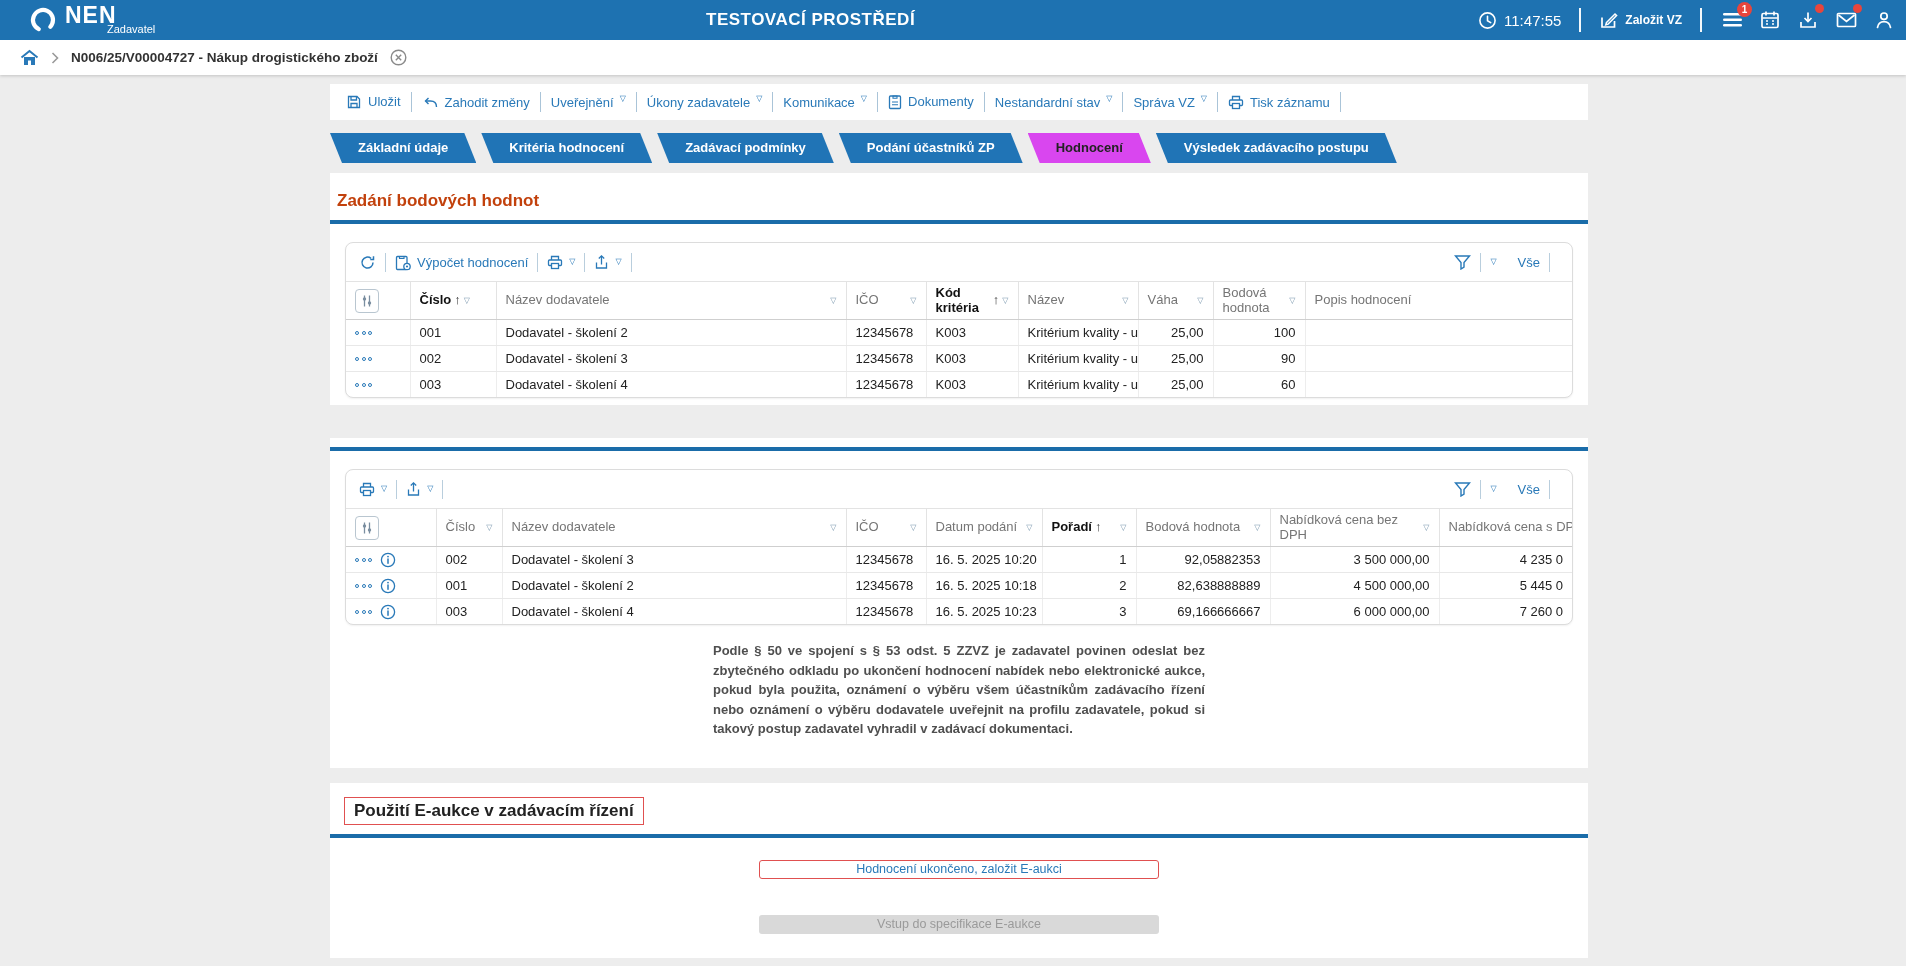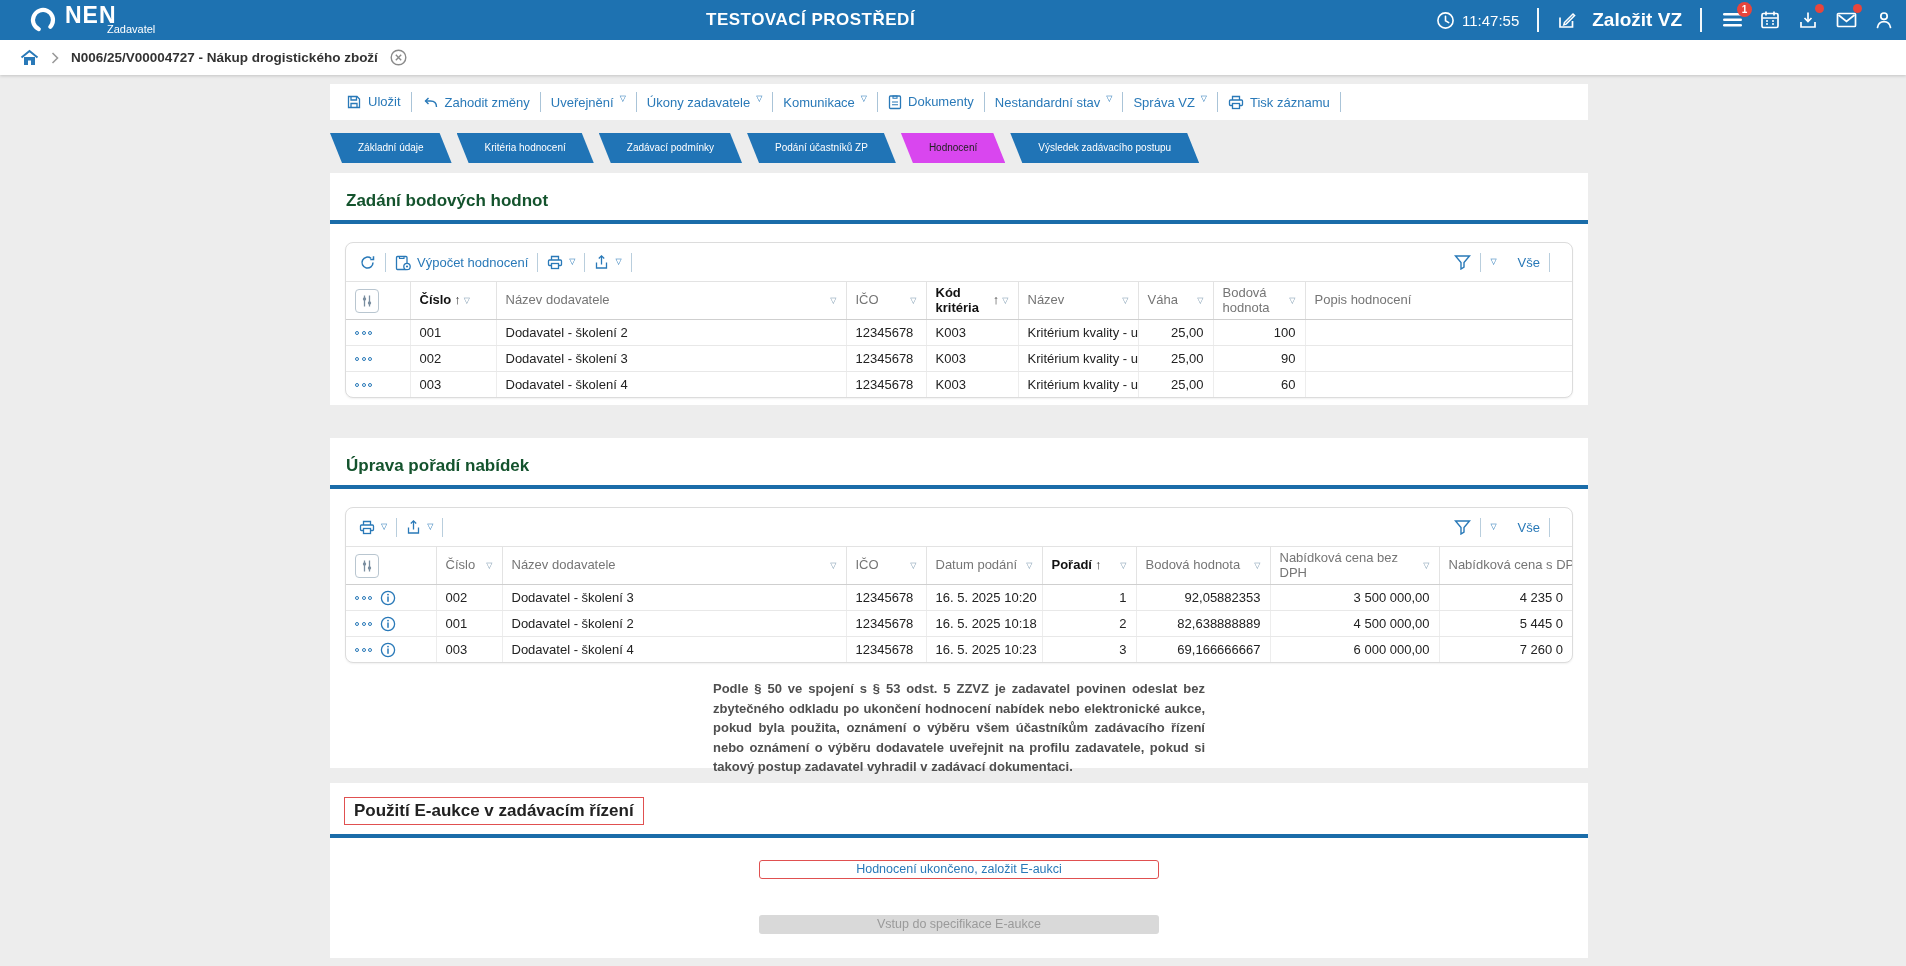--- a/index.html
+++ b/index.html
@@ -10,48 +10,48 @@
   
   .app-header { position:absolute; top:0; left:0; width:1906px; height:40px; background:#1e72b1; z-index:5; }
   .logo-wrap { position:absolute; left:28px; top:4px; display:flex; align-items:flex-start; gap:7px; }
   .brand-block { display:flex; flex-direction:column; }
   .brand-name { color:#fff; font-weight:bold; font-size:23px; line-height:22px; letter-spacing:1px; }
   .brand-role { color:#fff; font-size:11px; line-height:11px; margin-left:42px; margin-top:-2px; }
   .env-title { position:absolute; left:706px; top:0; height:48px; line-height:40px; color:#fff; font-weight:bold; font-size:17px; letter-spacing:.5px; }
   .header-right { position:absolute; right:10px; top:0; height:40px; display:flex; align-items:center; gap:14px; color:#fff; }
   .hdr-div { width:2px; height:24px; background:rgba(255,255,255,.95); margin:0 4px; }
   .time-wrap { display:flex; align-items:center; gap:7px; font-size:15px; }
-  .createvz { display:flex; align-items:center; gap:16px; font-size:19px; font-weight:bold; cursor:pointer; }
+  .createvz { display:flex; align-items:center; gap:7px; font-size:12px; font-weight:bold; cursor:pointer; }
   .hdr-icon { position:relative; width:24px; height:24px; display:flex; align-items:center; justify-content:center; cursor:pointer; }
   .badge-num { position:absolute; top:-6px; right:-8px; min-width:15px; height:15px; border-radius:8px; background:#e8453c; color:#fff; font-size:10px; line-height:15px; text-align:center; padding:0 3px; font-weight:bold; }
   .badge-dot { position:absolute; top:-4px; right:-4px; width:9px; height:9px; border-radius:50%; background:#e8453c; }
 
   
   .breadcrumb-bar { position:absolute; top:40px; left:0; width:1906px; height:35px; background:#fff; box-shadow:0 1px 3px rgba(0,0,0,.18); display:flex; align-items:center; gap:12px; padding:0 20px; z-index:4; }
   .crumb-title { font-size:13.5px; font-weight:bold; color:#333; }
 
   
   .panel { position:absolute; left:330px; width:1258px; background:#fff; }
 
   
   .strip-toolbar { top:84px; height:36px; display:flex; align-items:center; padding:0 16px; }
   .tb-item { display:flex; align-items:flex-start; gap:6px; color:#2979b8; font-size:13px; white-space:nowrap; cursor:pointer; }
   .tb-sep { width:1px; height:20px; background:#aac4d8; margin:0 10px; }
   .caret { font-size:8px; color:#2979b8; line-height:1; }
 
   
   .tabs-row { position:absolute; left:330px; top:133px; height:30px; display:flex; gap:5px; }
-  .tab { background:#2074b6; color:#fff; font-size:10px; font-weight:normal; line-height:30px; padding:0 28px; clip-path:polygon(0 0, calc(100% - 12px) 0, 100% 100%, 12px 100%); cursor:pointer; white-space:nowrap; }
+  .tab { background:#2074b6; color:#fff; font-size:13px; font-weight:bold; line-height:30px; padding:0 28px; clip-path:polygon(0 0, calc(100% - 12px) 0, 100% 100%, 12px 100%); cursor:pointer; white-space:nowrap; }
   .tab.active { background:#d946ef; color:#222; }
 
   
   .panel1 { top:173px; height:232px; }
   .panel2 { top:438px; height:330px; }
   .panel3 { top:783px; height:175px; }
-  .section-title { margin:18px 0 0 16px; font-size:17px; font-weight:bold; color:#14532d; }
+  .section-title { margin:18px 0 0 7px; font-size:17px; font-weight:bold; color:#c2410c; }
   .section-rule { margin-top:9px; height:4px; background:#1a6ca9; }
   .title-alert { display:inline-block; margin:14px 0 0 14px; padding:3px 9px; border:1px solid #e05050; font-size:17px; font-weight:bold; color:#222; }
 
   .card { margin:18px 15px 0 15px; border:1px solid #dcdcdc; border-radius:8px; box-shadow:0 1px 2px rgba(0,0,0,.06); overflow:hidden; background:#fff; }
   .card-toolbar { height:38px; display:flex; align-items:center; padding:0 13px; color:#2979b8; }
   .ct-sep { width:1px; height:19px; background:#b9cedd; margin:0 9px; }
   .ct-item { display:flex; align-items:center; gap:6px; font-size:13px; cursor:pointer; white-space:nowrap; }
   .ct-right { margin-left:auto; display:flex; align-items:center; }
   .all-label { color:#2979b8; font-size:13px; margin-left:15px; cursor:pointer; }
 
@@ -462,21 +462,20 @@
         <td class="num">25,00</td>
         <td class="num">60</td>
         <td></td>
       </tr>
       </tbody>
     </table>
   </div>
 </div>
 
 <div class="panel panel2">
-  <div class="section-title">Úprava pořadí nabídek</div>
   <div class="section-rule"></div>
   <div class="card">
     <div class="card-toolbar">
       <span class="ct-item">
         <svg width="16" height="15" viewBox="0 0 16 15" class="icon-blue">
             <path d="M4.5 5V1.5h7V5" fill="none" stroke="currentColor" stroke-width="1.3"></path>
             <rect x="1.5" y="5" width="13" height="5.5" rx="1" fill="none" stroke="currentColor" stroke-width="1.3"></rect>
             <rect x="4.5" y="8.5" width="7" height="5" fill="#fff" stroke="currentColor" stroke-width="1.3"></rect>
           </svg>
         <span class="caret">▽</span>

